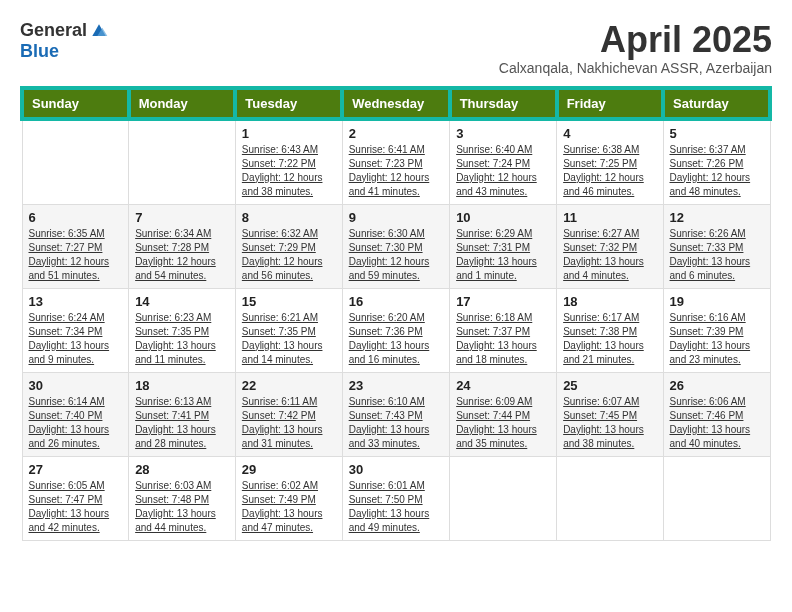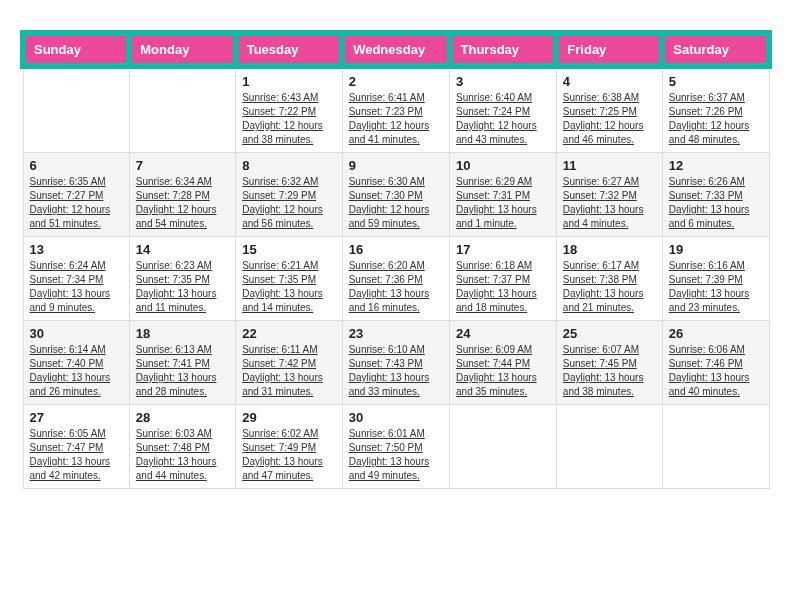--- a/index.html
+++ b/index.html
@@ -52,26 +52,26 @@
     .location {
       font-size: 14px;
       color: #555;
     }
     .calendar {
       width: 100%;
       border-collapse: collapse;
       border: 1px solid #ccc;
     }
     .calendar th {
-      background-color: #ec4899;
+      background-color: #4d7c0f;
       color: #fff;
       text-align: left;
       padding: 6px 8px;
       font-size: 13px;
-      border: 6px solid #14b8a6;
+      border: 4px solid #14b8a6;
     }
     .calendar td {
       vertical-align: top;
       padding: 5px 6px;
       border: 1px solid #ddd;
       width: 108px;
       min-height: 80px;
       font-size: 10.5px;
       color: #333;
       background: #fff;
@@ -93,20 +93,34 @@
       text-decoration: underline;
     }
     .empty-cell {
       background: #f9f9f9;
     }
   </style>
 </head>
 <body>
 
 <div class="header">
+  <div class="logo">
+    <div class="logo-text">
+      <span class="logo-general">General</span>
+      <svg class="logo-icon" viewBox="0 0 24 24" xmlns="http://www.w3.org/2000/svg">
+        <polygon points="4,18 12,4 20,18" fill="#1a6bb5"></polygon>
+        <polygon points="10,18 16,8 22,18" fill="#5ba3d9" opacity="0.7"></polygon>
+      </svg>
+    </div>
+    <span class="logo-blue">Blue</span>
+  </div>
+  <div class="title-section">
+    <div class="month-title">April 2025</div>
+    <div class="location">Calxanqala, Nakhichevan ASSR, Azerbaijan</div>
+  </div>
 </div>
 
 <table class="calendar">
   <thead>
     <tr>
     <th>Sunday</th>
         <th>Monday</th>
         <th>Tuesday</th>
         <th>Wednesday</th>
         <th>Thursday</th>

